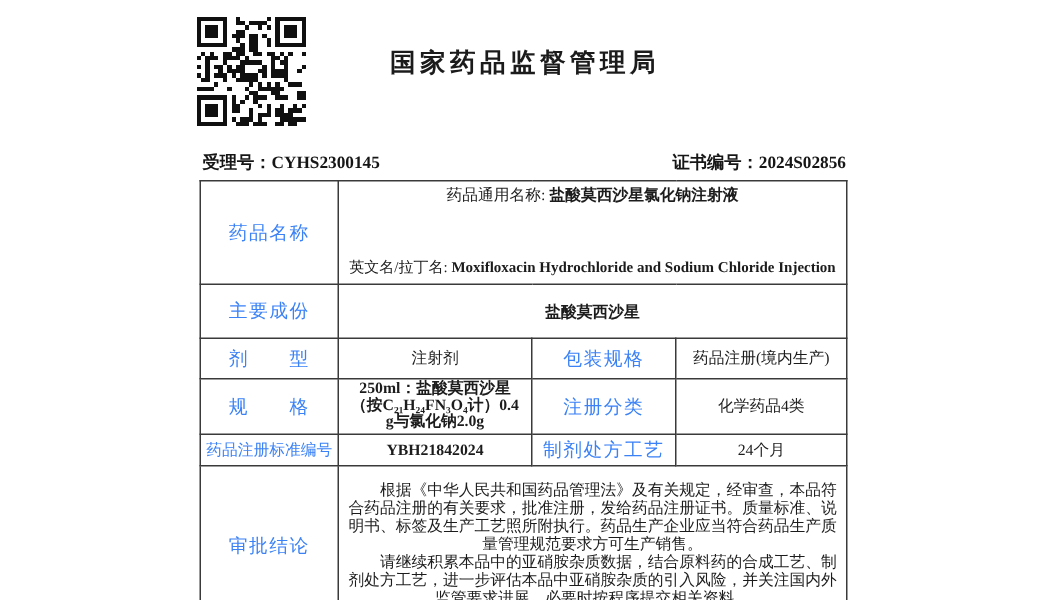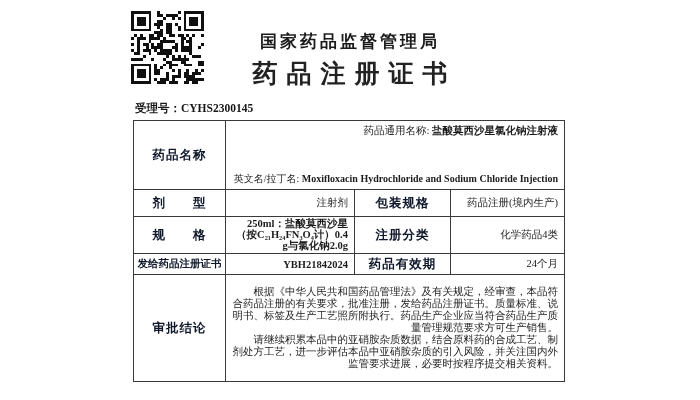--- a/index.html
+++ b/index.html
@@ -14,25 +14,25 @@
   .cert-title{position:absolute;left:0;right:0;top:57px;text-align:center;
     font-family:"Liberation Serif",serif;font-weight:600;
     font-size:25px;letter-spacing:9px;padding-left:9px;color:#222;}
 
   .meta{position:absolute;left:135px;top:101px;width:429px;display:flex;
     justify-content:space-between;font-size:11.5px;font-weight:700;color:#161616;}
 
   table.cert{position:absolute;left:133px;top:120px;width:431px;
     border-collapse:collapse;table-layout:fixed;}
   table.cert th,table.cert td{border:1px solid #3a3a3a;overflow:hidden;}
-  table.cert th{font-weight:700;text-align:center;vertical-align:middle;
-    font-size:12.5px;letter-spacing:1px;padding:1px;color:#0f172a;}
+  table.cert th{font-weight:400;text-align:center;vertical-align:middle;
+    font-size:12.5px;letter-spacing:1px;padding:1px;color:#3b82f6;}
   table.cert th.small{font-size:10.5px;letter-spacing:0;}
   table.cert th.mid{font-size:11px;letter-spacing:0;}
-  table.cert td{vertical-align:middle;text-align:right;padding:2px 6px;
+  table.cert td{vertical-align:middle;text-align:center;padding:2px 6px;
     font-size:10.5px;color:#1c1c1c;}
   .line{line-height:16px;white-space:nowrap;}
   .line .v{font-weight:700;}
   .en-line{font-size:10px;margin-top:32px;}
   td.spec{font-size:9.5px;line-height:10.8px;word-break:break-all;padding:2px 5px;margin-top:10px;}
   td.concl{vertical-align:top;padding:9px 7px 0 7px;font-size:9.8px;
     line-height:12px;text-align:justify;word-break:break-all;}
   td.concl p{margin:0;text-indent:2em;}
   .semib{font-weight:600;}
 </style>
@@ -338,62 +338,66 @@
           <rect x="14" y="24" width="1" height="1"></rect>
           <rect x="15" y="24" width="1" height="1"></rect>
           <rect x="18" y="24" width="1" height="1"></rect>
           <rect x="19" y="24" width="1" height="1"></rect>
           <rect x="21" y="24" width="1" height="1"></rect>
           <rect x="22" y="24" width="1" height="1"></rect>
         </g>
       </svg></div>
 
   <div class="agency">国家药品监督管理局</div>
-  <div class="cert-title">药品注册证书</div>
 
   <div class="meta">
     <div><span>受理号：</span><span>CYHS2300145</span></div>
+    <div><span>证书编号：</span><span>2024S02856</span></div>
   </div>
 
   <table class="cert">
     <colgroup>
         <col style="width:92px">
         <col style="width:129px">
         <col style="width:96px">
         <col style="width:114px">
       </colgroup>
 
     <tbody>
         <tr>
       <th style="height:41px">药品名称</th>
       <td colspan="3">
         <div class="line"><span>药品通用名称: </span><span class="v">盐酸莫西沙星氯化钠注射液</span></div>
         <div class="line en-line"><span>英文名/拉丁名: </span><span class="v">Moxifloxacin Hydrochloride and Sodium Chloride Injection</span></div>
       </td>
     </tr>
 
+    <tr>
+      <th style="height:33px">主要成份</th>
+      <td colspan="3" class="semib">盐酸莫西沙星</td>
+    </tr>
 
     <tr>
       <th style="height:24px">剂　　型</th>
       <td>注射剂</td>
       <th>包装规格</th>
       <td>药品注册(境内生产)</td>
     </tr>
 
     <tr>
       <th style="height:32px">规　　格</th>
       <td class="spec semib">250ml：盐酸莫西沙星（按C₂₁H₂₄FN₃O₄计）0.4g与氯化钠2.0g</td>
       <th>注册分类</th>
       <td>化学药品4类</td>
     </tr>
 
     <tr>
-      <th style="height:18px" class="small">发给药品注册证书</th>
+      <th style="height:18px" class="small">药品注册标准编号</th>
       <td class="semib">YBH21842024</td>
-      <th>药品有效期</th>
+      <th>制剂处方工艺</th>
       <td>24个月</td>
     </tr>
 
 
     <tr>
       <th style="height:104px">审批结论</th>
       <td colspan="3" class="concl">
         <p>根据《中华人民共和国药品管理法》及有关规定，经审查，本品符合药品注册的有关要求，批准注册，发给药品注册证书。质量标准、说明书、标签及生产工艺照所附执行。药品生产企业应当符合药品生产质量管理规范要求方可生产销售。</p>
         <p>请继续积累本品中的亚硝胺杂质数据，结合原料药的合成工艺、制剂处方工艺，进一步评估本品中亚硝胺杂质的引入风险，并关注国内外监管要求进展，必要时按程序提交相关资料。</p>
       </td>

